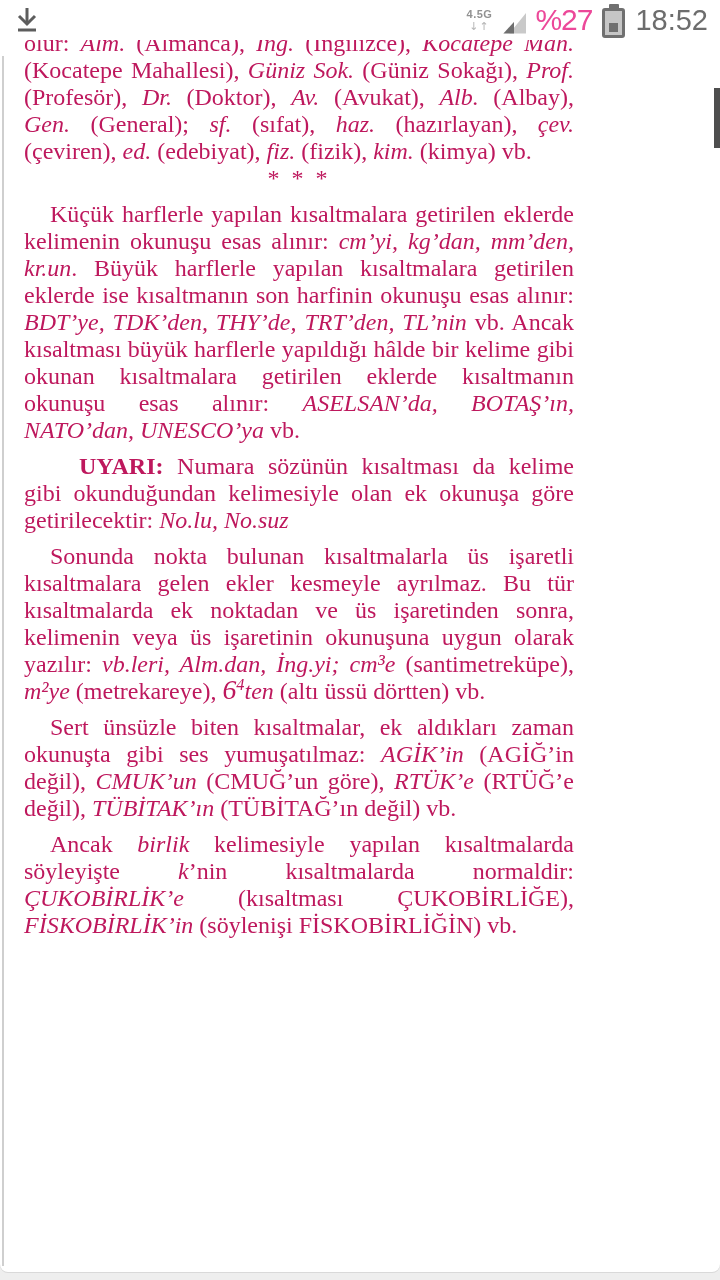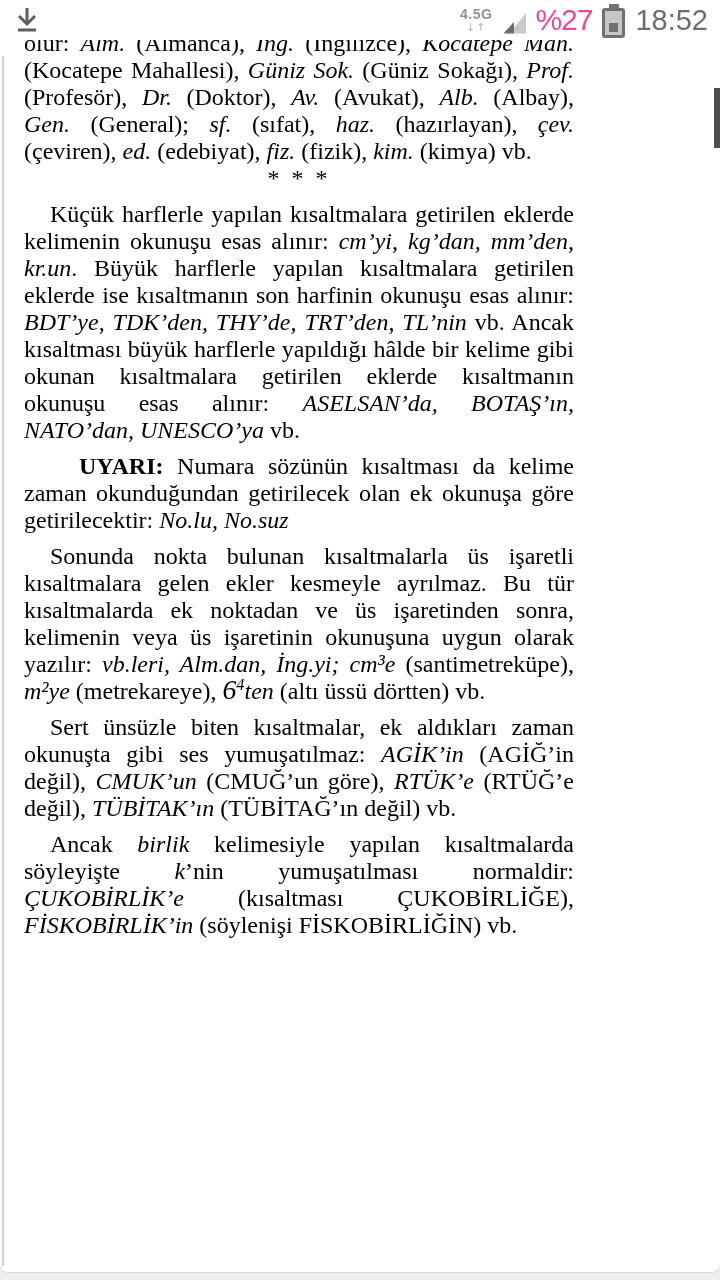--- a/index.html
+++ b/index.html
@@ -17,42 +17,42 @@
   .statusbar{
     position:absolute;left:0;top:0;width:720px;height:40px;
     display:flex;align-items:center;padding:0 12px;box-sizing:border-box;
     font-family:"Liberation Sans","DejaVu Sans",sans-serif;
     background:#ffffff;z-index:5;
   }
   .sb-spacer{flex:1;}
   .sb-right{display:flex;align-items:center;gap:9px;}
   .dl-icon{width:30px;height:32px;margin-top:2px;}
   .net{display:flex;flex-direction:column;align-items:center;line-height:1;margin-right:2px;}
-  .net-label{font-size:14px;font-weight:bold;color:#919191;letter-spacing:0.5px;}
+  .net-label{font-size:11px;font-weight:bold;color:#919191;letter-spacing:0.5px;}
   .net-arrows{font-size:11px;color:#b5b5b5;letter-spacing:1px;margin-top:1px;font-family:"DejaVu Sans",sans-serif;}
   .sig{width:23px;height:23px;position:relative;margin-top:4px;}
   .sig-bg{position:absolute;right:0;bottom:0;width:17px;height:21px;background:#c9c9c9;
     clip-path:polygon(100% 0,100% 100%,0 100%);}
   .sig-fg{position:absolute;left:0;bottom:0;width:11px;height:12px;background:#6f6f6f;
     clip-path:polygon(100% 0,100% 100%,0 100%);}
   .pct{font-size:30px;color:#ec4899;letter-spacing:-1px;}
   .batt{width:25px;height:34px;position:relative;margin-top:1px;}
   .batt-cap{position:absolute;top:0;left:8px;width:10px;height:5px;background:#707070;border-radius:1px;}
   .batt-body{position:absolute;top:4px;left:1px;right:1px;bottom:0;
     border:3px solid #707070;border-radius:3px;background:#c6c6c6;}
   .batt-fill{position:absolute;left:4px;right:4px;bottom:3px;height:9px;background:#707070;}
   .clock{font-size:29px;color:#6d6d6d;letter-spacing:0px;}
   
   .edge-line{position:absolute;left:2px;top:56px;width:2px;height:1210px;background:#cfcfcf;}
   .scrollbar{position:absolute;right:0;top:88px;width:6px;height:60px;background:#4e4e4e;}
   .bottom-strip{position:absolute;left:0;bottom:0;width:720px;height:7px;background:#eeeeee;}
   
   .content{
     position:absolute;left:24px;top:30px;width:550px;
-    font-size:24px;line-height:27px;color:#000000;
+    font-size:24px;line-height:27px;color:#be185d;
     text-align:justify;
   }
   .content p{margin:0;padding:0;}
   .para{margin-top:0;}
   .para + .para, .divider + .para{margin-top:9px;}
   .ind{text-indent:26px;}
   .divider{text-align:center;margin-top:8px;margin-bottom:2px;letter-spacing:3px;text-indent:0;}
   .it{font-style:italic;}
   .bd{font-weight:bold;margin-left:29px;}
   .sup{font-style:italic;vertical-align:super;font-size:0.68em;line-height:0;}
@@ -89,22 +89,22 @@
       <span class="clock">18:52</span>
     </div>
   </div>
 
   <div class="edge-line"></div>
 
   <div class="content">
       <p class="para"><span>olur: </span><span class="it">Alm.</span><span> (Almanca), </span><span class="it">İng.</span><span> (İngilizce), </span><span class="it">Kocatepe Mah.</span><span> (Kocatepe Mahallesi), </span><span class="it">Güniz Sok.</span><span> (Güniz Sokağı), </span><span class="it">Prof.</span><span> (Profesör), </span><span class="it">Dr.</span><span> (Doktor), </span><span class="it">Av.</span><span> (Avukat), </span><span class="it">Alb.</span><span> (Albay), </span><span class="it">Gen.</span><span> (General); </span><span class="it">sf.</span><span> (sıfat), </span><span class="it">haz.</span><span> (hazırlayan), </span><span class="it">çev.</span><span> (çeviren), </span><span class="it">ed.</span><span> (edebiyat), </span><span class="it">fiz.</span><span> (fizik), </span><span class="it">kim.</span><span> (kimya) vb.</span></p>
       <p class="divider">* * *</p>
       <p class="para ind"><span>Küçük harflerle yapılan kısaltmalara getirilen eklerde kelimenin okunuşu esas alınır: </span><span class="it">cm’yi, kg’dan, mm’den, kr.un</span><span>. Büyük harflerle yapılan kısaltmalara getirilen eklerde ise kısaltmanın son harfinin okunuşu esas alınır: </span><span class="it">BDT’ye, TDK’den, THY’de, TRT’den, TL’nin</span><span> vb. Ancak kısaltması büyük harflerle yapıldığı hâlde bir kelime gibi okunan kısaltmalara getirilen eklerde kısaltmanın okunuşu esas alınır: </span><span class="it">ASELSAN’da, BOTAŞ’ın, NATO’dan, UNESCO’ya</span><span> vb.</span></p>
-      <p class="para ind"><span class="bd">UYARI: </span><span>Numara sözünün kısaltması da kelime zaman okunduğundan getirilecek olan ek okunuşa göre getirilecektir: </span><span class="it">No.lu, No.suz</span></p>
+      <p class="para ind"><span class="bd">UYARI: </span><span>Numara sözünün kısaltması da kelime gibi okunduğundan kelimesiyle olan ek okunuşa göre getirilecektir: </span><span class="it">No.lu, No.suz</span></p>
       <p class="para ind"><span>Sonunda nokta bulunan kısaltmalarla üs işaretli kısaltmalara gelen ekler kesmeyle ayrılmaz. Bu tür kısaltmalarda ek noktadan ve üs işaretinden sonra, kelimenin veya üs işaretinin okunuşuna uygun olarak yazılır: </span><span class="it">vb.leri, Alm.dan, İng.yi; cm³e</span><span> (santimetreküpe), </span><span class="it">m²ye</span><span> (metrekareye), </span><span class="i6">6</span><span class="sup">4</span><span class="it">ten</span><span> (altı üssü dörtten) vb.</span></p>
       <p class="para ind"><span>Sert ünsüzle biten kısaltmalar, ek aldıkları zaman okunuşta gibi ses yumuşatılmaz: </span><span class="it">AGİK’in</span><span> (AGİĞ’in değil), </span><span class="it">CMUK’un</span><span> (CMUĞ’un göre), </span><span class="it">RTÜK’e</span><span> (RTÜĞ’e değil), </span><span class="it">TÜBİTAK’ın</span><span> (TÜBİTAĞ’ın değil) vb.</span></p>
-      <p class="para ind"><span>Ancak </span><span class="it">birlik</span><span> kelimesiyle yapılan kısaltmalarda söyleyişte </span><span class="it">k</span><span>’nin yumuşatılması normaldir: </span><span class="it">ÇUKOBİRLİK’e</span><span> (kısaltması ÇUKOBİRLİĞE), </span><span class="it">FİSKOBİRLİK’in</span><span> (söylenişi FİSKOBİRLİĞİN) vb.</span></p>
+      <p class="para ind"><span>Ancak </span><span class="it">birlik</span><span> kelimesiyle yapılan kısaltmalarda söyleyişte </span><span class="it">k</span><span>’nin kısaltmalarda normaldir: </span><span class="it">ÇUKOBİRLİK’e</span><span> (kısaltması ÇUKOBİRLİĞE), </span><span class="it">FİSKOBİRLİK’in</span><span> (söylenişi FİSKOBİRLİĞİN) vb.</span></p>
     </div>
 
 </div>
 
 <div class="scrollbar"></div>
 <div class="bottom-strip"></div>
 
 </body></html>

